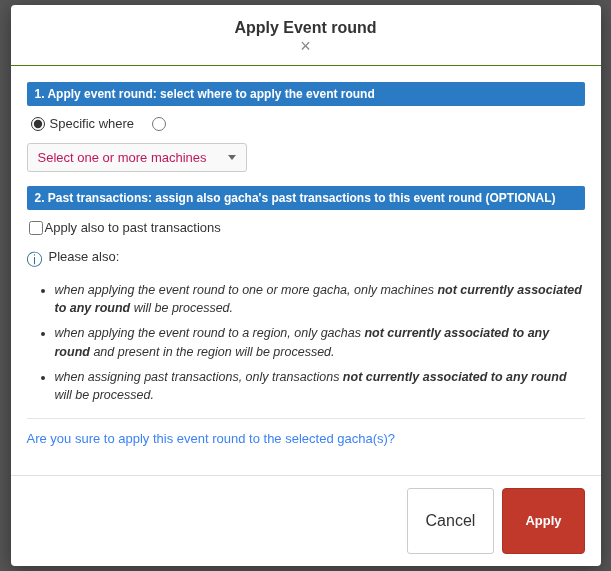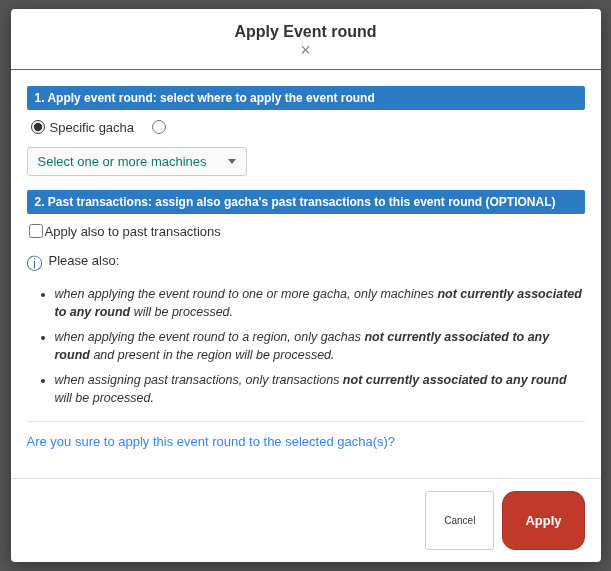--- a/index.html
+++ b/index.html
@@ -84,21 +84,21 @@
     }
     .dropdown-btn {
       display: flex;
       align-items: center;
       justify-content: space-between;
       border: 1px solid #ccc;
       border-radius: 3px;
       background: #f9f9f9;
       padding: 6px 10px;
       cursor: pointer;
-      color: #0f766e;
+      color: #be185d;
       font-size: 13px;
       width: 220px;
       margin-bottom: 14px;
     }
     .dropdown-btn .caret {
       margin-left: 8px;
       border-left: 4px solid transparent;
       border-right: 4px solid transparent;
       border-top: 5px solid #666;
       display: inline-block;
@@ -159,28 +159,28 @@
       border-top: 1px solid #e0e0e0;
       display: flex;
       justify-content: flex-end;
       gap: 8px;
     }
     .btn-cancel {
       background: #fff;
       border: 1px solid #ccc;
       border-radius: 3px;
       padding: 23px 18px;
-      font-size: 10px;
+      font-size: 16px;
       cursor: pointer;
       color: #333;
     }
     .btn-apply {
       background: #c0392b;
       border: 1px solid #a93226;
-      border-radius: 13px;
+      border-radius: 4px;
       padding: 7px 22px;
       font-size: 13px;
       cursor: pointer;
       color: #fff;
       font-weight: bold;
     }
   </style>
 </head>
 <body>
 
@@ -189,21 +189,21 @@
     <div class="modal-header">
       <span class="modal-title">Apply Event round</span>
       <button class="modal-close">×</button>
     </div>
     <div class="modal-body">
 
       <div class="section-header">1. Apply event round: select where to apply the event round</div>
       <div class="radio-group">
         <label class="radio-label">
           <input type="radio" name="gacha-select" checked="" style="">
-          <span>Specific gacha</span>
+          <span>Specific where</span>
         </label>
         <label class="radio-label">
           <input type="radio" name="gacha-select" style="">
         </label>
       </div>
 
       <button class="dropdown-btn">
         <span>Select one or more machines</span>
         <span class="caret"></span>
       </button>

